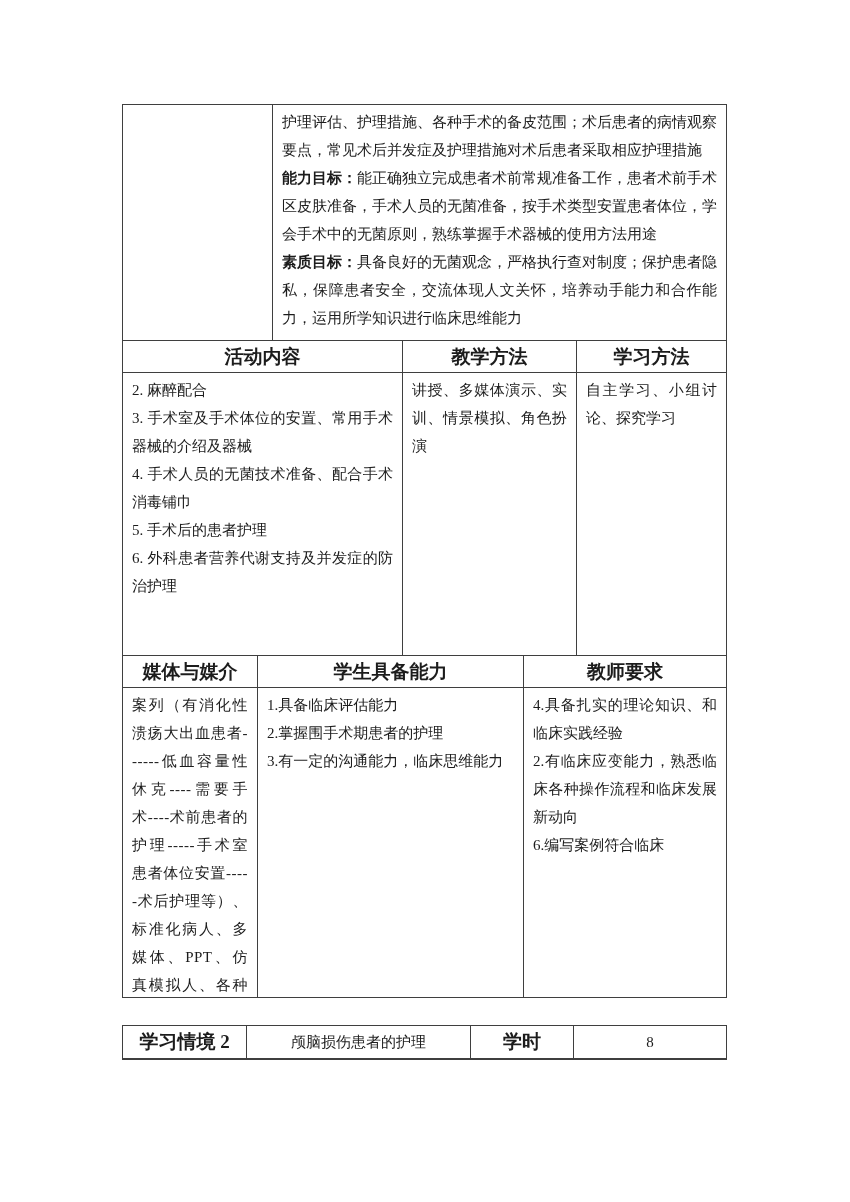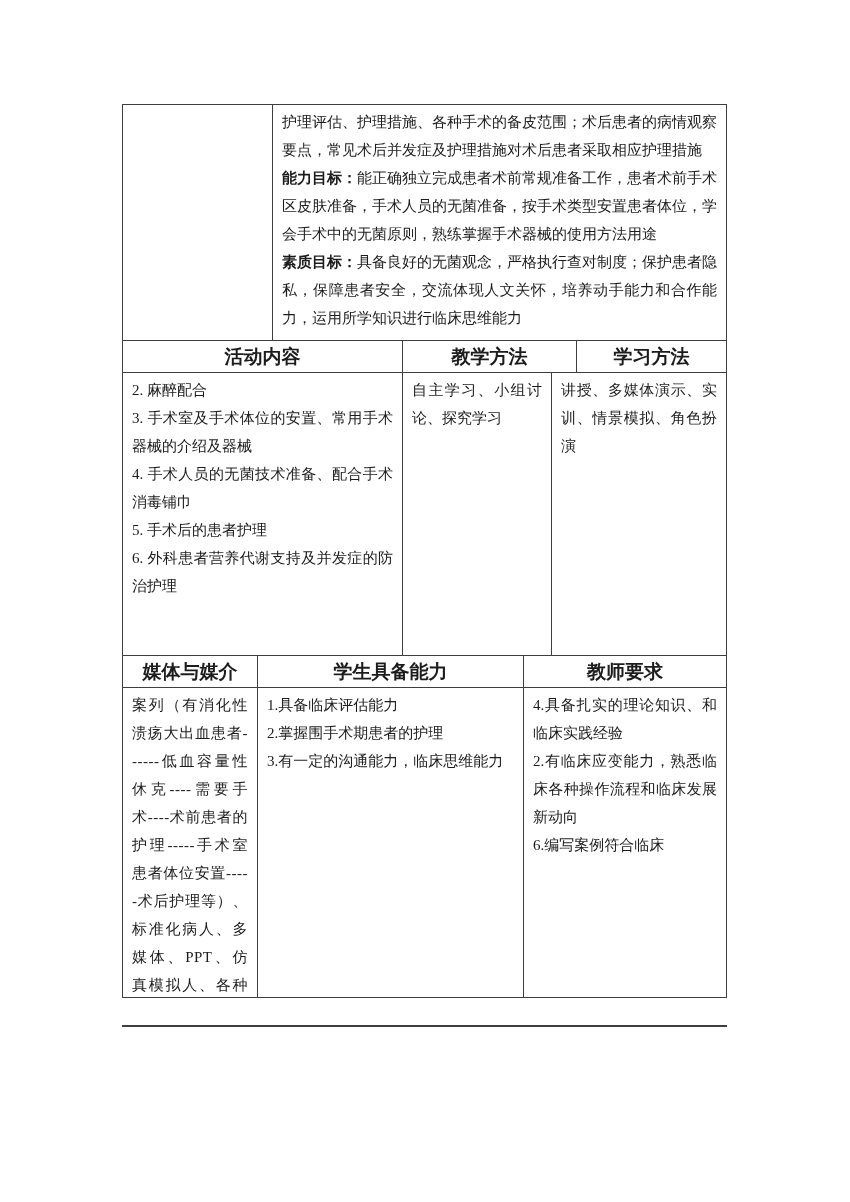--- a/index.html
+++ b/index.html
@@ -71,22 +71,22 @@
   </div>
 
   <div class="row bordered" style="height:283px">
     <div class="cell body-cell" style="width:280px">
       <div>2. 麻醉配合</div>
       <div>3. 手术室及手术体位的安置、常用手术器械的介绍及器械</div>
       <div>4. 手术人员的无菌技术准备、配合手术消毒铺巾</div>
       <div>5. 手术后的患者护理</div>
       <div>6. 外科患者营养代谢支持及并发症的防治护理</div>
     </div>
+    <div class="cell body-cell" style="width:174px">讲授、多媒体演示、实训、情景模拟、角色扮演</div>
     <div class="cell body-cell" style="flex:1">自主学习、小组讨论、探究学习</div>
-    <div class="cell body-cell" style="width:174px">讲授、多媒体演示、实训、情景模拟、角色扮演</div>
   </div>
 
   <div class="row bordered" style="height:32px">
     <div class="cell head-cell" style="width:135px">媒体与媒介</div>
     <div class="cell head-cell" style="width:266px">学生具备能力</div>
     <div class="cell head-cell" style="flex:1">教师要求</div>
   </div>
 
   <div class="row" style="height:309px">
     <div class="cell body-cell media-cell" style="width:135px">案列（有消化性溃疡大出血患者------低血容量性休克----需要手术----术前患者的护理-----手术室患者体位安置-----术后护理等）、标准化病人、多媒体、PPT、仿真模拟人、各种操作设备</div>
@@ -98,14 +98,20 @@
     <div class="cell body-cell" style="flex:1">
       <div>4.具备扎实的理论知识、和临床实践经验</div>
       <div>2.有临床应变能力，熟悉临床各种操作流程和临床发展新动向</div>
       <div>6.编写案例符合临床</div>
     </div>
   </div>
 </div>
 
 <div class="doc-table" id="table2">
 
+  <div class="row bordered" style="height:33px">
+    <div class="cell head-cell" style="width:124px">学习情境 2</div>
+    <div class="cell center-cell" style="width:224px">颅脑损伤患者的护理</div>
+    <div class="cell head-cell" style="width:103px">学时</div>
+    <div class="cell center-cell" style="flex:1">8</div>
+  </div>
 
 </div>
 
 </body></html>

